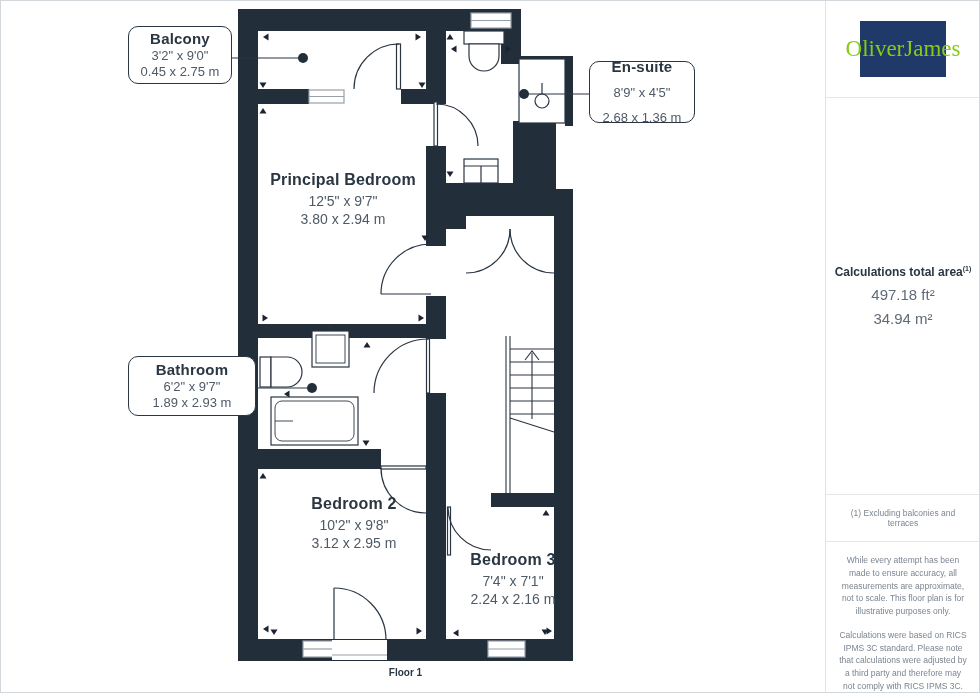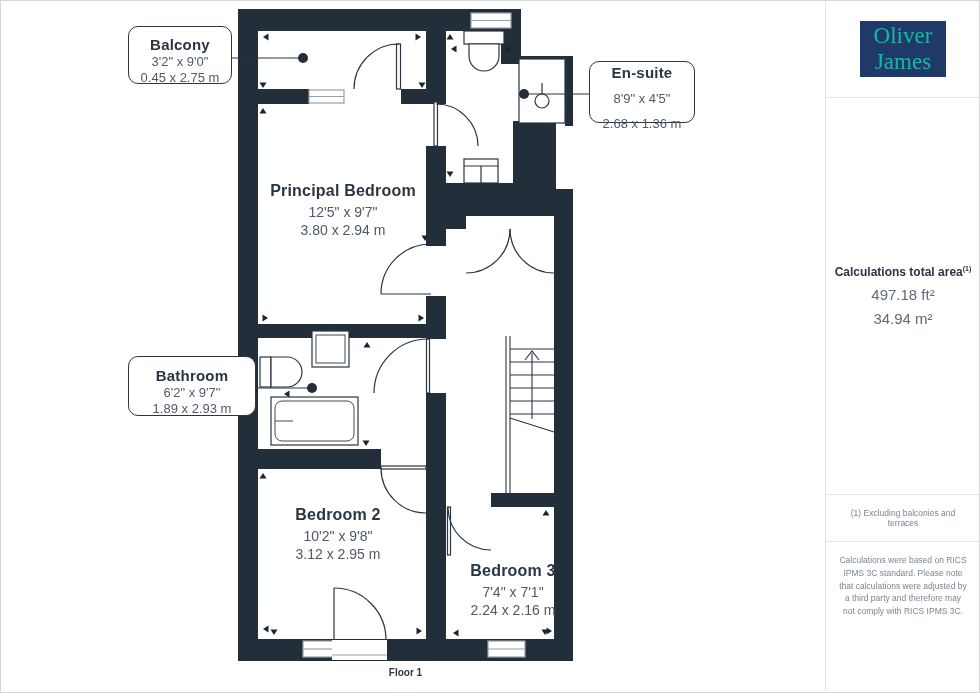--- a/index.html
+++ b/index.html
@@ -6,30 +6,30 @@
     --wall:#232e3b;
     --logo-bg:#1f3a68;
     --accent-text:#2a3642;
     --dim-text:#4e5a66;
   }
   html,body{margin:0;padding:0;background:#fff;}
   .canvas{position:relative;width:980px;height:693px;background:#fff;border:1px solid #d2d7db;box-sizing:border-box;overflow:hidden;font-family:"Liberation Sans","DejaVu Sans",sans-serif;}
   .plan-svg{position:absolute;left:0;top:0;}
   
   .room-label{position:absolute;text-align:center;}
-  .room-name{font-size:16px;font-weight:700;color:var(--accent-text);margin-bottom:3px;letter-spacing:.2px;margin-top:11px;}
+  .room-name{font-size:16px;font-weight:700;color:var(--accent-text);margin-bottom:3px;letter-spacing:.2px;}
   .room-dim{font-size:14px;color:var(--dim-text);line-height:1.3;}
   .callout{position:absolute;background:#fff;border:1.6px solid var(--accent-text);border-radius:10px;display:flex;flex-direction:column;justify-content:center;text-align:center;padding:3px 4px;box-sizing:border-box;z-index:3;}
   .callout .room-name{font-size:15px;margin-bottom:1px;}
   .callout .room-dim{font-size:13px;line-height:1.22;}
   .floor-label{position:absolute;left:237px;width:335px;top:666px;text-align:center;font-size:10px;font-weight:700;color:var(--accent-text);}
   
   .sidebar{position:absolute;left:824px;top:0;width:155px;height:100%;border-left:1px solid #e0e4e8;display:flex;flex-direction:column;box-sizing:border-box;background:#fff;}
   .logo-section{height:96px;border-bottom:1px solid #e4e7ea;display:flex;align-items:center;justify-content:center;flex:none;}
-  .logo-box{width:86px;height:56px;background:var(--logo-bg);color:#14b8a6;font-family:"Liberation Serif","DejaVu Serif",serif;font-size:23px;line-height:1.12;display:flex;flex-direction:column;align-items:center;justify-content:center;}
+  .logo-box{width:86px;height:56px;background:var(--logo-bg);color:#84cc16;font-family:"Liberation Serif","DejaVu Serif",serif;font-size:23px;line-height:1.12;display:flex;flex-direction:row;align-items:center;justify-content:center;}
   .area-section{flex:1;border-bottom:1px solid #e4e7ea;display:flex;flex-direction:column;justify-content:center;align-items:center;gap:7px;}
   .area-title{font-size:12px;font-weight:700;color:var(--accent-text);}
   .area-title sup{font-size:7px;}
   .area-value{font-size:15px;color:#5f6b76;}
   .footnote-section{height:46px;flex:none;border-bottom:1px solid #e4e7ea;display:flex;align-items:center;justify-content:center;font-size:8.5px;color:#7b8591;padding:0 12px;text-align:center;}
   .disclaimer-section{height:150px;flex:none;padding:12px 13px 9px;font-size:8.5px;color:#7b8591;text-align:center;line-height:1.5;display:flex;flex-direction:column;box-sizing:border-box;}
   .disclaimer-section p{margin:0 0 11px;}
 </style>
 </head>
 <body>
@@ -206,21 +206,21 @@
     <div class="room-name">Bathroom</div>
     <div class="room-dim">6'2" x 9'7"</div>
     <div class="room-dim">1.89 x 2.93 m</div>
   </div>
 
   <div class="room-label" style="left:247px;top:170px;width:190px;">
     <div class="room-name">Principal Bedroom</div>
     <div class="room-dim">12'5" x 9'7"</div>
     <div class="room-dim">3.80 x 2.94 m</div>
   </div>
-  <div class="room-label" style="left:248px;top:494px;width:178px;">
+  <div class="room-label" style="left:264px;top:494px;width:178px;">
     <div class="room-name">Bedroom 2</div>
     <div class="room-dim">10'2" x 9'8"</div>
     <div class="room-dim">3.12 x 2.95 m</div>
   </div>
   <div class="room-label" style="left:430px;top:550px;width:164px;">
     <div class="room-name">Bedroom 3</div>
     <div class="room-dim">7'4" x 7'1"</div>
     <div class="room-dim">2.24 x 2.16 m</div>
   </div>
 
@@ -233,18 +233,19 @@
         <div>James</div>
       </div>
     </div>
     <div class="area-section">
       <div class="area-title"><span>Calculations total area</span><sup>(1)</sup></div>
       <div class="area-value">497.18 ft²</div>
       <div class="area-value">34.94 m²</div>
     </div>
     <div class="footnote-section">(1) Excluding balconies and terraces</div>
     <div class="disclaimer-section">
+      <p>While every attempt has been made to ensure accuracy, all measurements are approximate, not to scale. This floor plan is for illustrative purposes only.</p>
       <p>Calculations were based on RICS IPMS 3C standard. Please note that calculations were adjusted by a third party and therefore may not comply with RICS IPMS 3C.</p>
 
     </div>
   </aside>
 
 </div>
 
 </body></html>

